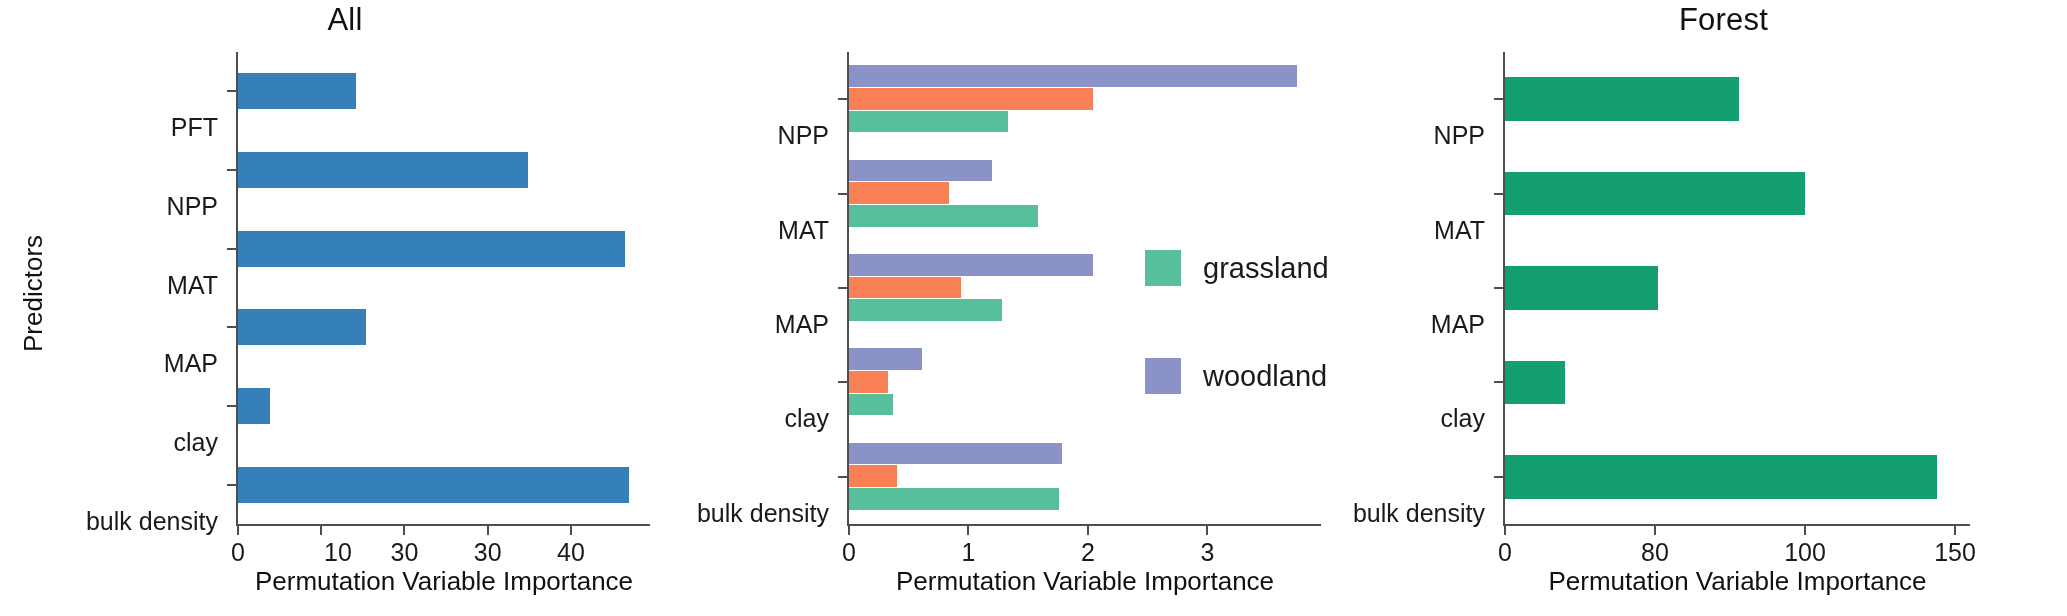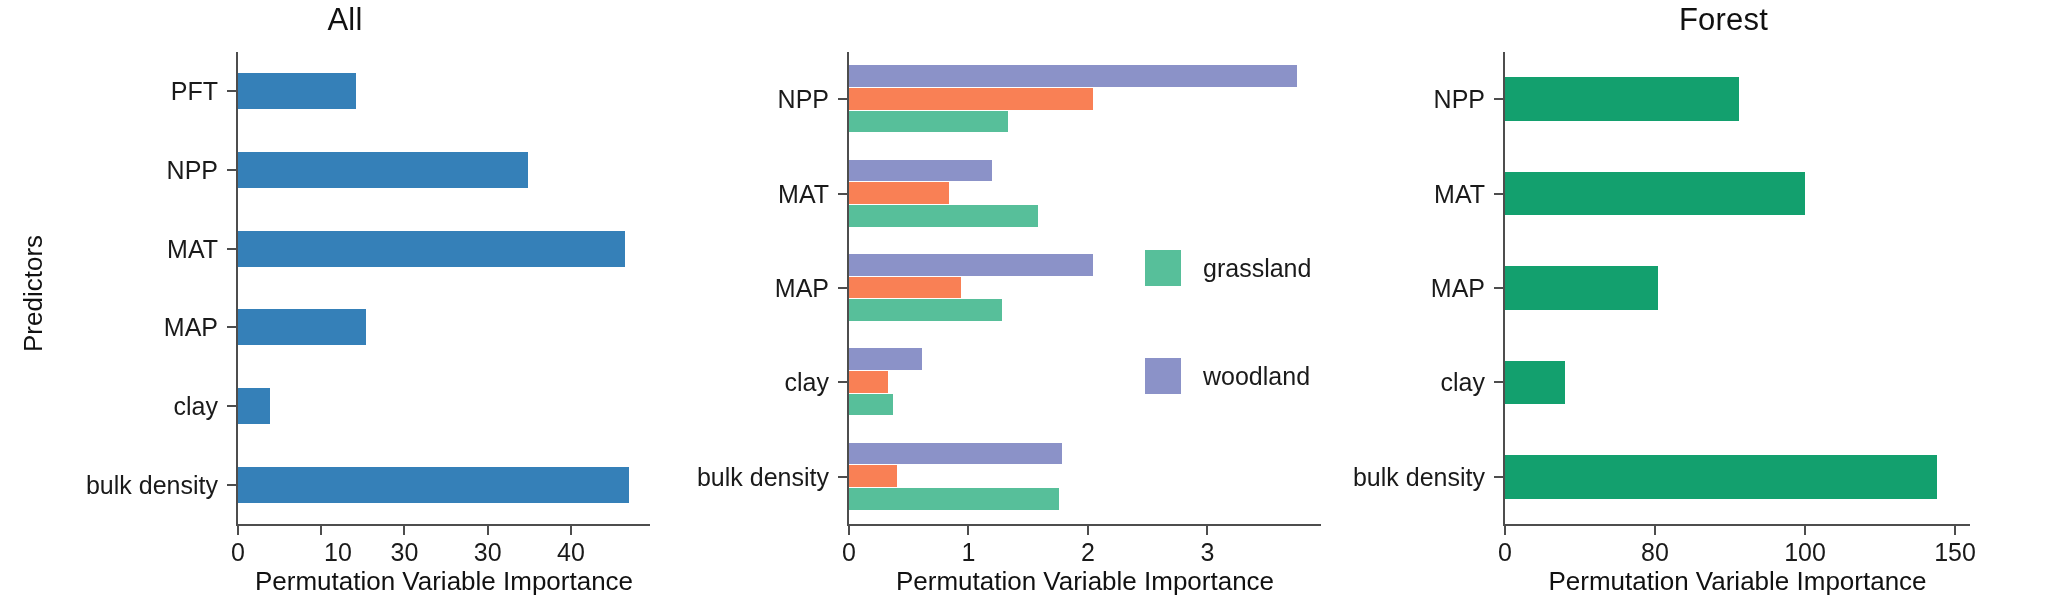--- a/index.html
+++ b/index.html
@@ -6,29 +6,29 @@
   body{width:2067px;height:616px;font-family:"Liberation Sans",sans-serif;color:#1a1a1a;overflow:hidden;}
   .figure{position:relative;width:2067px;height:616px;background:#fff;}
   .panel{position:absolute;top:0;height:616px;}
   .panel-title{position:absolute;top:2px;left:0;width:100%;text-align:center;font-size:31px;color:#111;letter-spacing:.2px;}
   .plotbox{position:absolute;}
   .axis-line{position:absolute;background:#4d4d4d;}
   .yaxis{width:2px;}
   .xaxis{height:2px;}
   .ytick{position:absolute;height:2px;width:9px;background:#4d4d4d;}
   .xtick{position:absolute;width:2px;height:9px;background:#4d4d4d;}
-  .ylabel-txt{position:absolute;right:0;font-size:25px;color:#1a1a1a;white-space:nowrap;text-align:center;transform:translateY(-50%);}
+  .ylabel-txt{position:absolute;right:0;font-size:25px;color:#1a1a1a;white-space:nowrap;text-align:center;transform:translateY(-50%);margin-top:36px;}
   .xtick-txt{position:absolute;font-size:25px;color:#1a1a1a;transform:translateX(-50%);}
   .bar{position:absolute;}
   .axis-title-x{position:absolute;font-size:26px;color:#111;text-align:center;white-space:nowrap;transform:translateX(-50%);}
   .axis-title-y{position:absolute;font-size:26px;color:#111;white-space:nowrap;transform-origin:left top;transform:rotate(-90deg);}
   .legend{position:absolute;}
   .legend-row{position:absolute;display:flex;align-items:center;}
   .legend-swatch{width:36px;height:36px;display:inline-block;}
-  .legend-label{font-size:25px;color:#1a1a1a;margin-left:22px;white-space:nowrap;}
+  .legend-label{font-size:29px;color:#1a1a1a;margin-left:22px;white-space:nowrap;}
 </style>
 </head>
 <body>
 
 <div class="figure">
 
   <div class="panel" id="panel1" style="left:0px;width:690px;">
     <div class="panel-title">All</div>
     <div class="axis-title-y" id="p1-ytitle" style="left: 18px; top: 352px;">Predictors</div>
     <div class="plotbox" id="p1-plot" style="left: 238px; top: 52px; width: 412px; height: 472px;">

